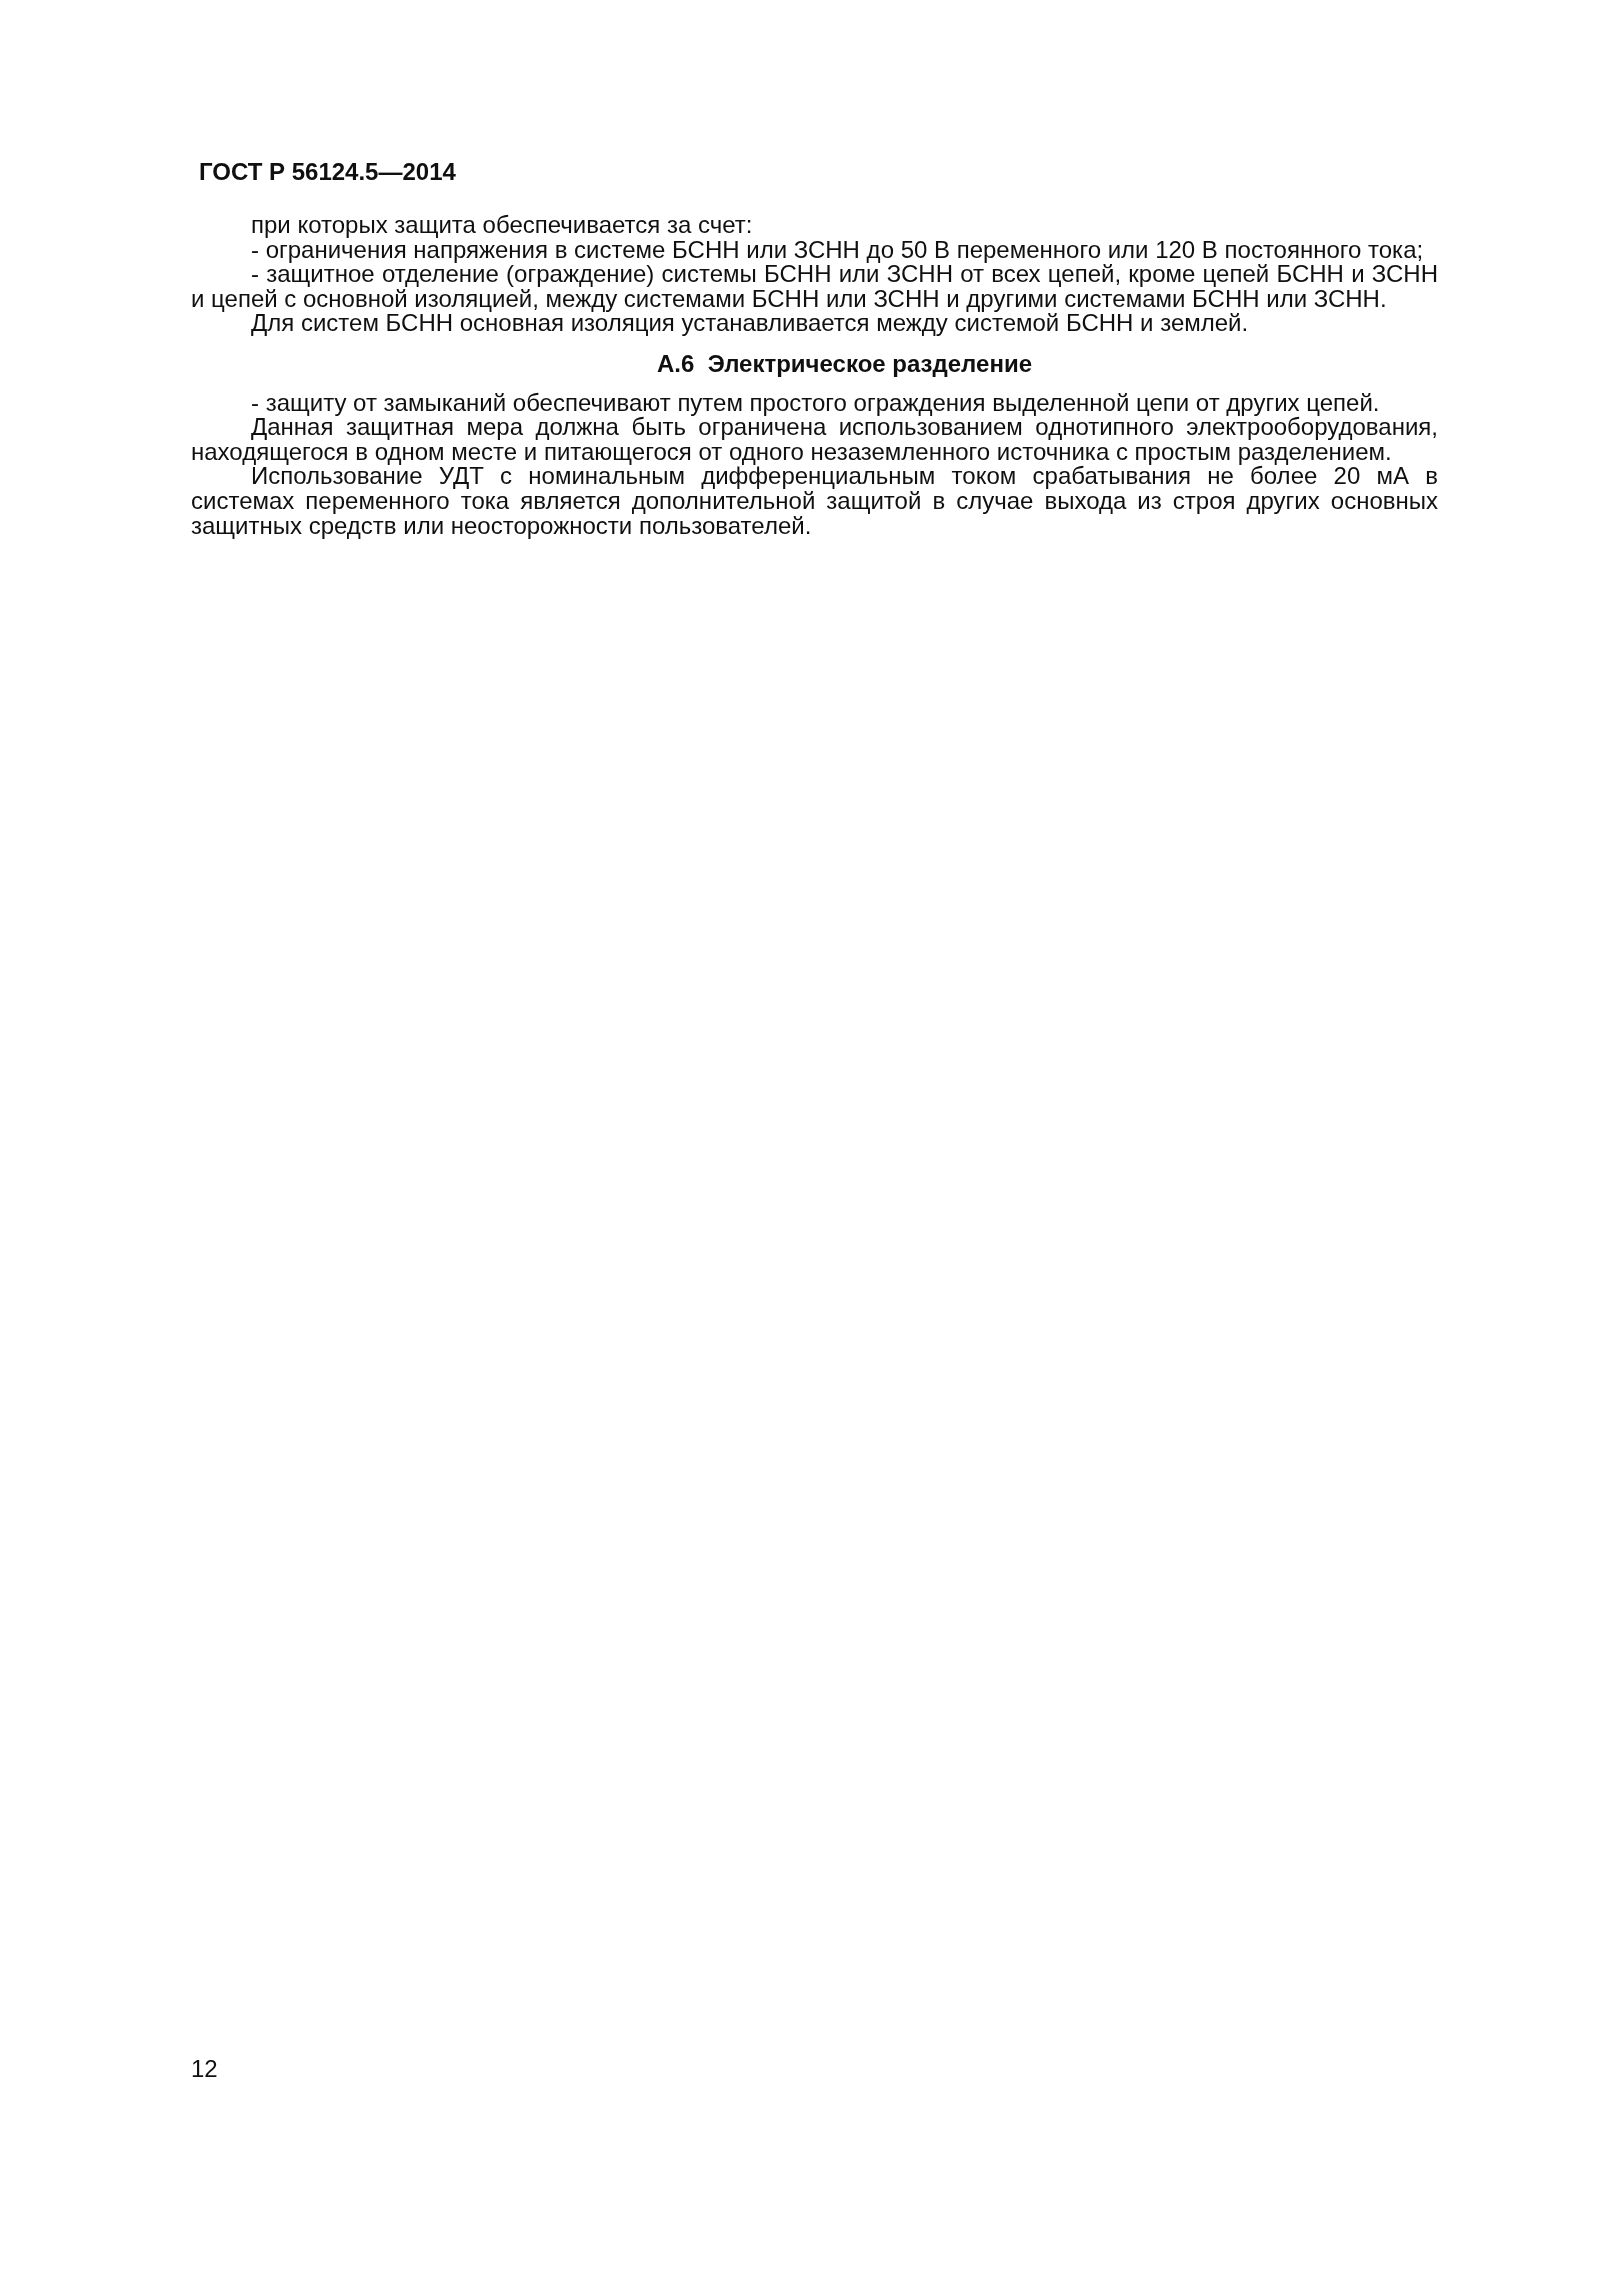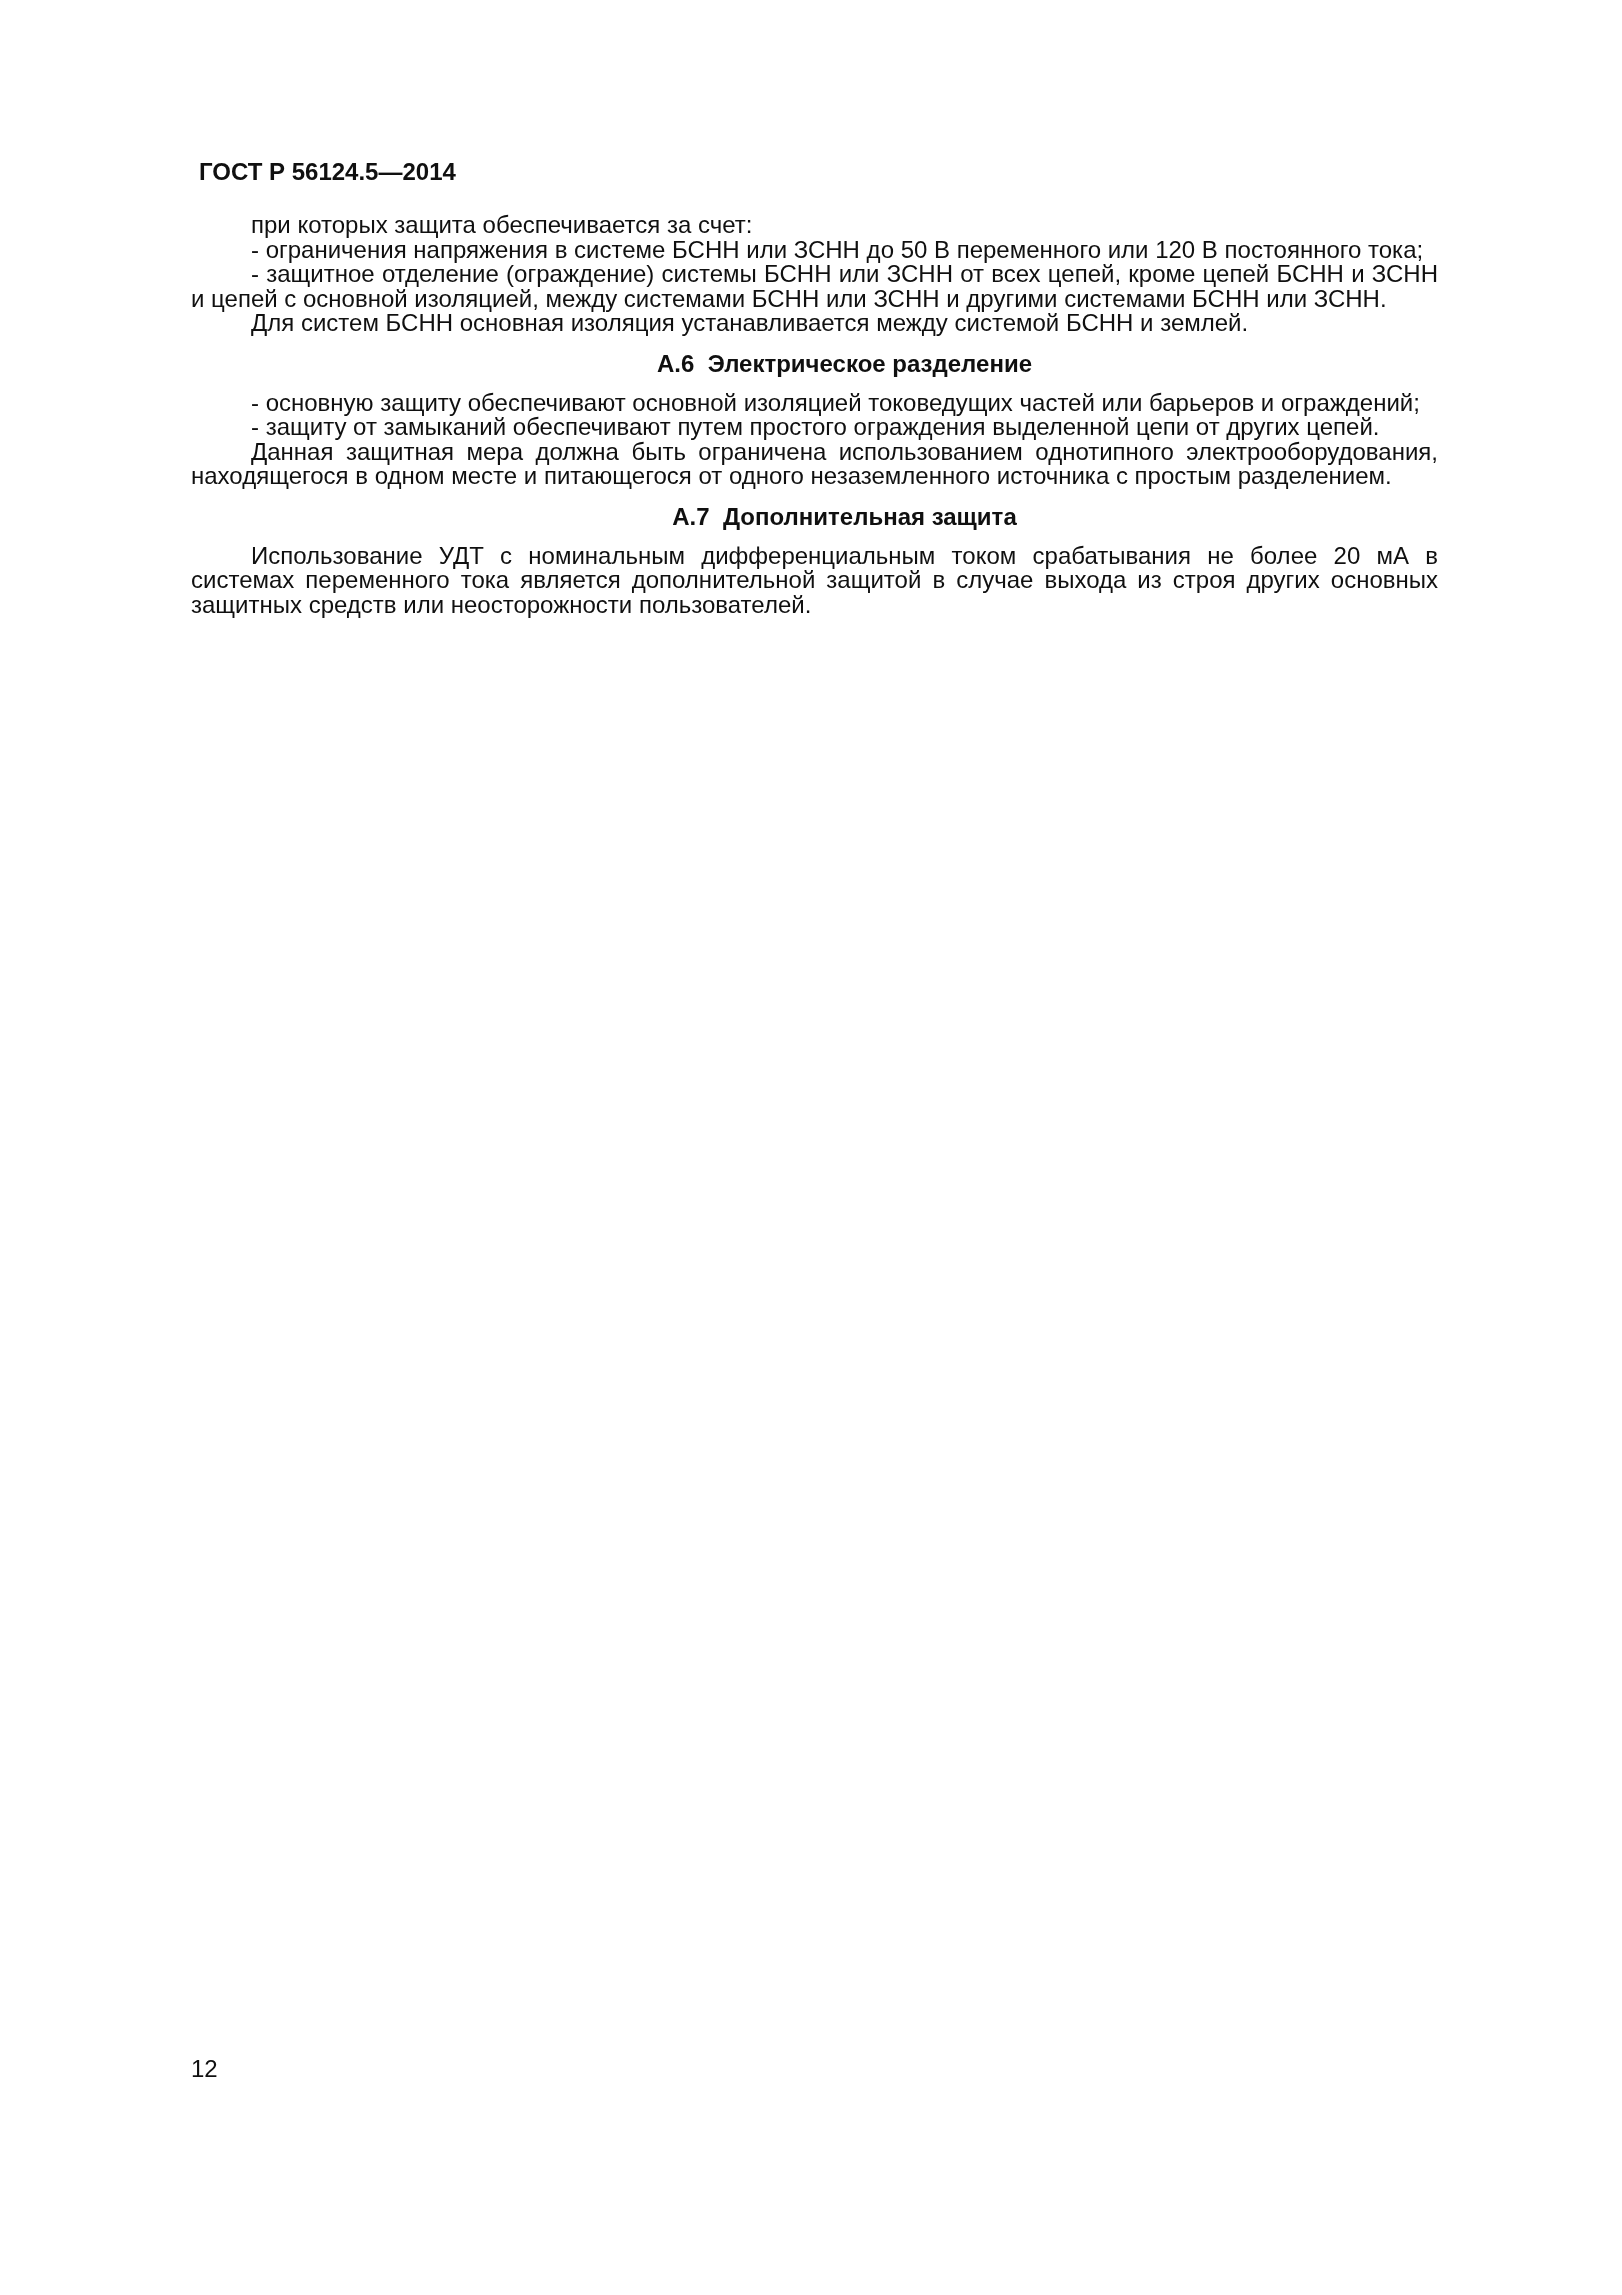--- a/index.html
+++ b/index.html
@@ -48,23 +48,21 @@
 <div class="page">
 
   <div class="doc-header">ГОСТ Р 56124.5—2014</div>
 
   <div class="content">
     <p class="paragraph">при которых защита обеспечивается за счет:</p>
     <p class="list-item">- ограничения напряжения в системе БСНН или ЗСНН до 50 В переменного или 120 В постоянного тока;</p>
     <p class="list-item">- защитное отделение (ограждение) системы БСНН или ЗСНН от всех цепей, кроме цепей БСНН и ЗСНН и цепей с основной изоляцией, между системами БСНН или ЗСНН и другими системами БСНН или ЗСНН.</p>
     <p class="paragraph">Для систем БСНН основная изоляция устанавливается между системой БСНН и землей.</p>
     <p class="heading">А.6&nbsp;&nbsp;Электрическое разделение</p>
-    <p class="list-item">- основную защиту обеспечивают основной изоляцией токоведущих частей или барьеров и ограждений;</p>
     <p class="list-item">- защиту от замыканий обеспечивают путем простого ограждения выделенной цепи от других цепей.</p>
     <p class="paragraph">Данная защитная мера должна быть ограничена использованием однотипного электрооборудования, нахо­дящегося в одном месте и питающегося от одного незаземленного источника с простым разделением.</p>
-    <p class="heading">А.7&nbsp;&nbsp;Дополнительная защита</p>
     <p class="paragraph">Использование УДТ с номинальным дифференциальным током срабатывания не более 20 мА в системах переменного тока является дополнительной защитой в случае выхода из строя других основных защитных средств или неосторожности пользователей.</p>
   </div>
 
   <div class="page-number">12</div>
 
 </div>
 
 
 </body></html>

